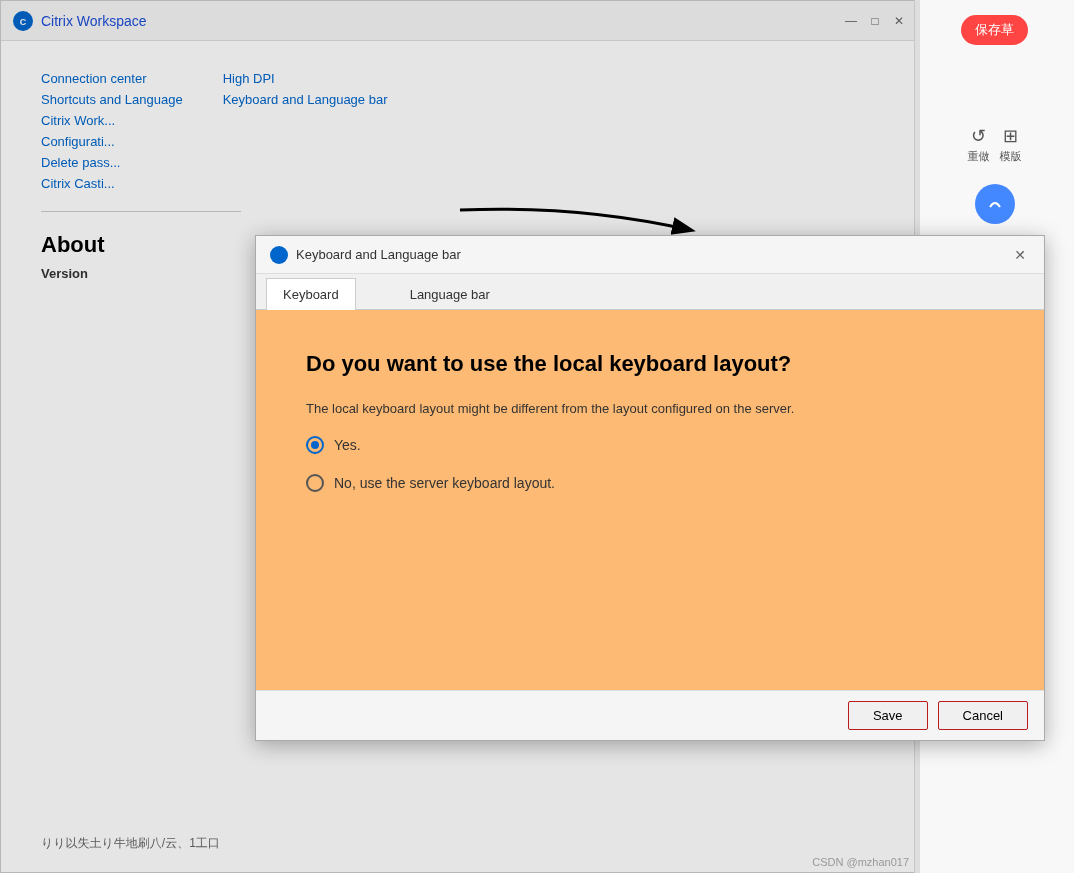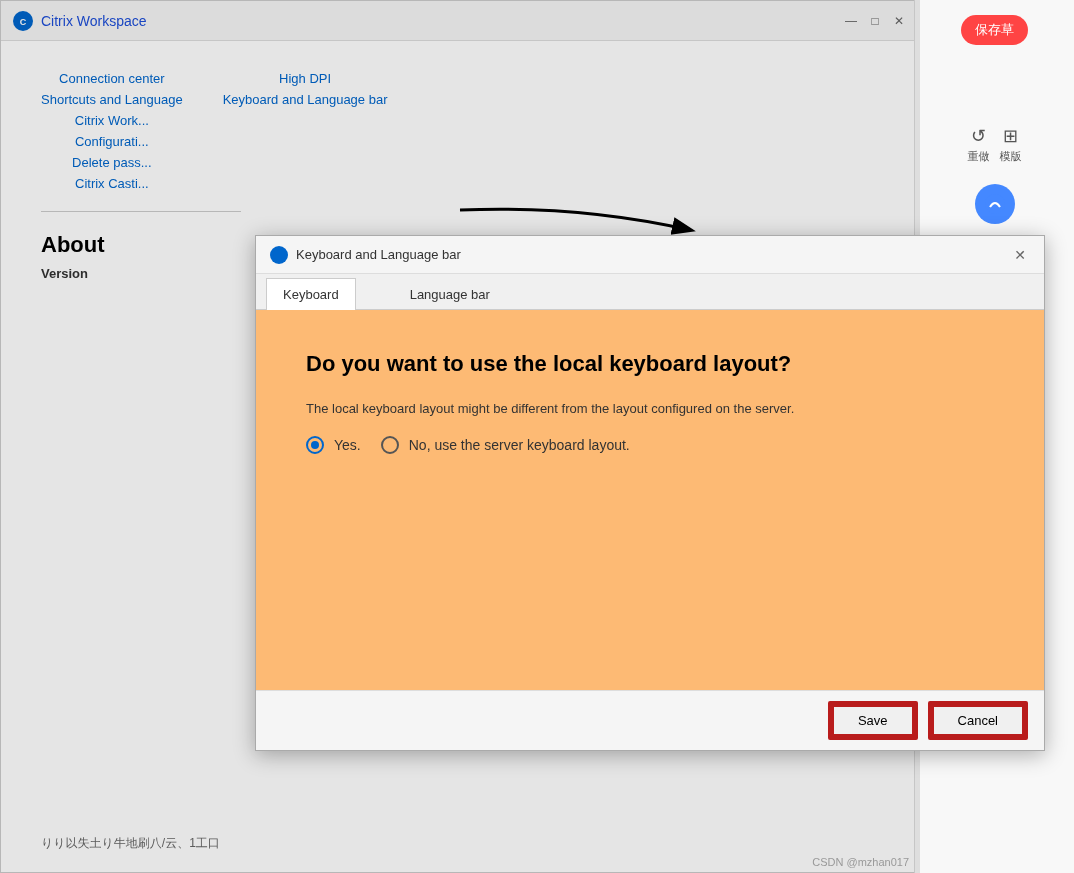--- a/index.html
+++ b/index.html
@@ -86,21 +86,20 @@
     .nav-links {
       display: flex;
       gap: 40px;
       margin-bottom: 10px;
     }
 
     .nav-col {
       display: flex;
       flex-direction: column;
       gap: 6px;
-      align-items: center;
     }
 
     .nav-link {
       color: #0066cc;
       font-size: 13px;
       text-decoration: none;
       cursor: pointer;
     }
 
     .divider {
@@ -327,21 +326,21 @@
     .dialog-description {
       font-size: 13px;
       color: #333;
       margin-bottom: 18px;
       max-width: 640px;
       line-height: 1.5;
     }
 
     .radio-group {
       display: flex;
-      flex-direction: row;
+      flex-direction: column;
       gap: 20px;
     }
 
     .radio-item {
       display: flex;
       align-items: center;
       gap: 10px;
       cursor: pointer;
     }
 
@@ -378,21 +377,21 @@
       justify-content: flex-end;
       gap: 10px;
       padding: 10px 16px;
       background: #f5f5f5;
       border-top: 1px solid #ddd;
     }
 
     .footer-btn {
       padding: 6px 24px;
       font-size: 13px;
-      border: 6px solid #b91c1c;
+      border: 1px solid #b91c1c;
       background: #f0f0f0;
       cursor: pointer;
       border-radius: 2px;
     }
 
     
     .watermark {
       position: absolute;
       bottom: 5px;
       right: 165px;

